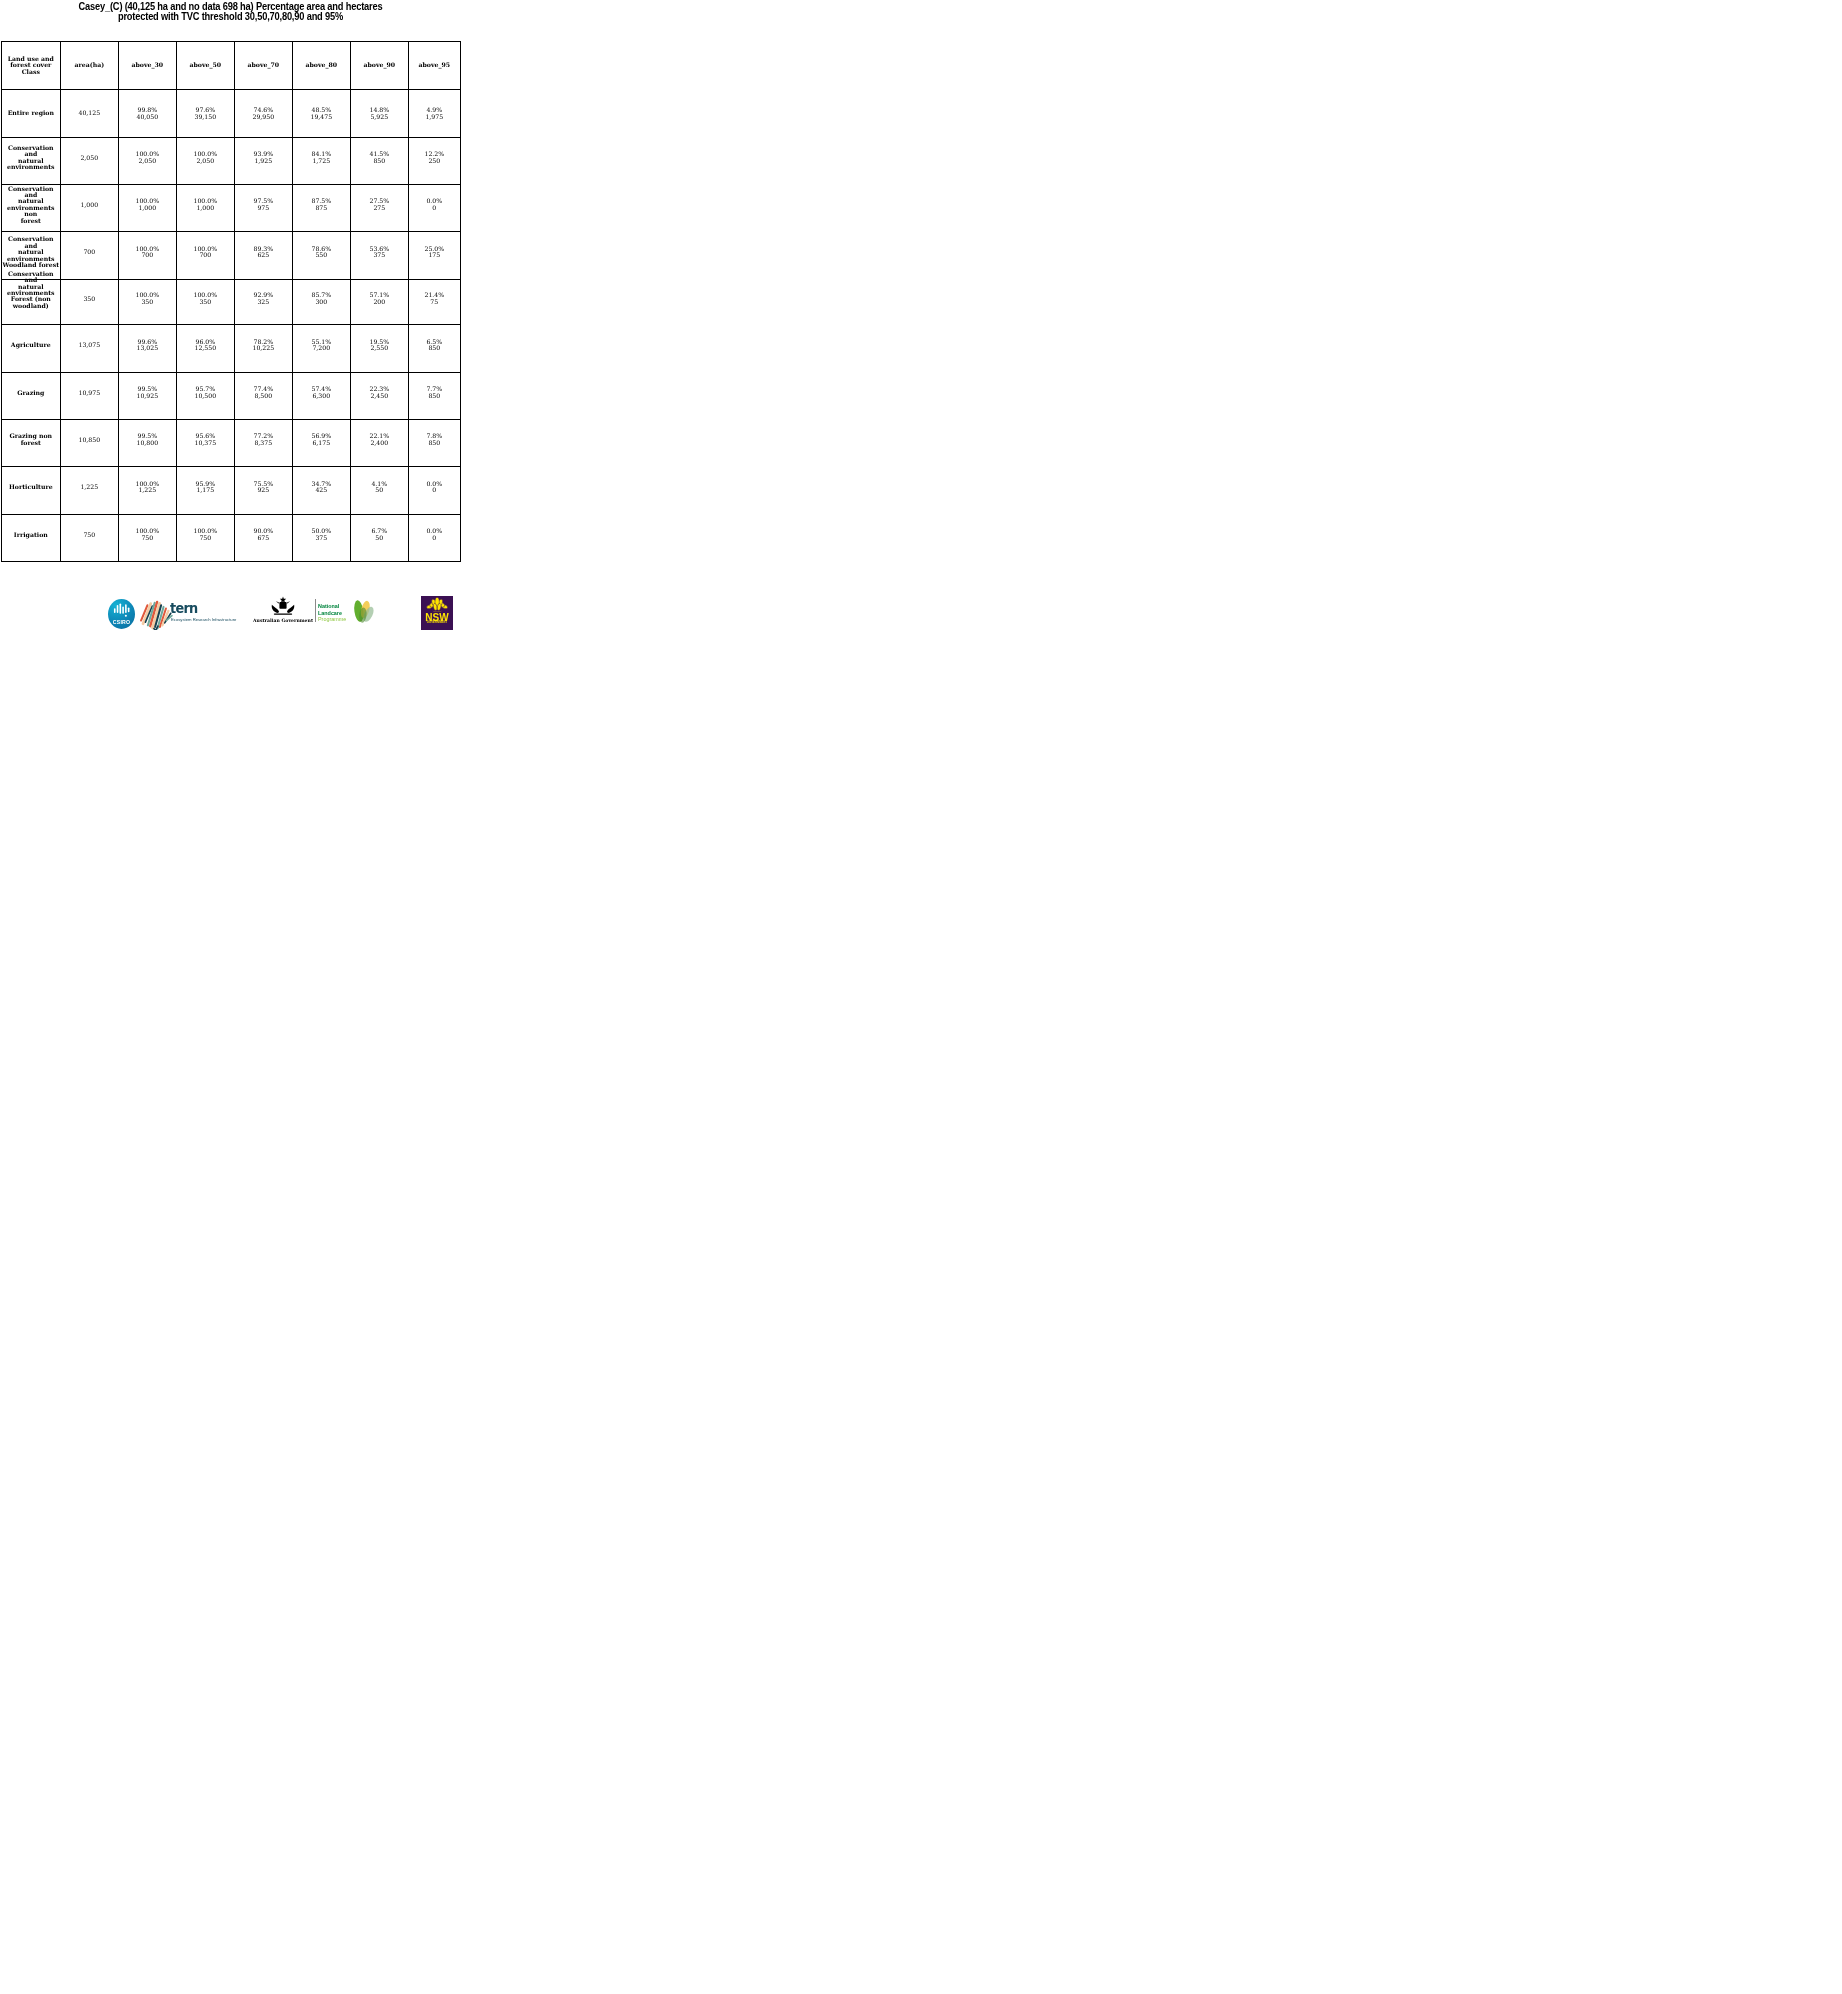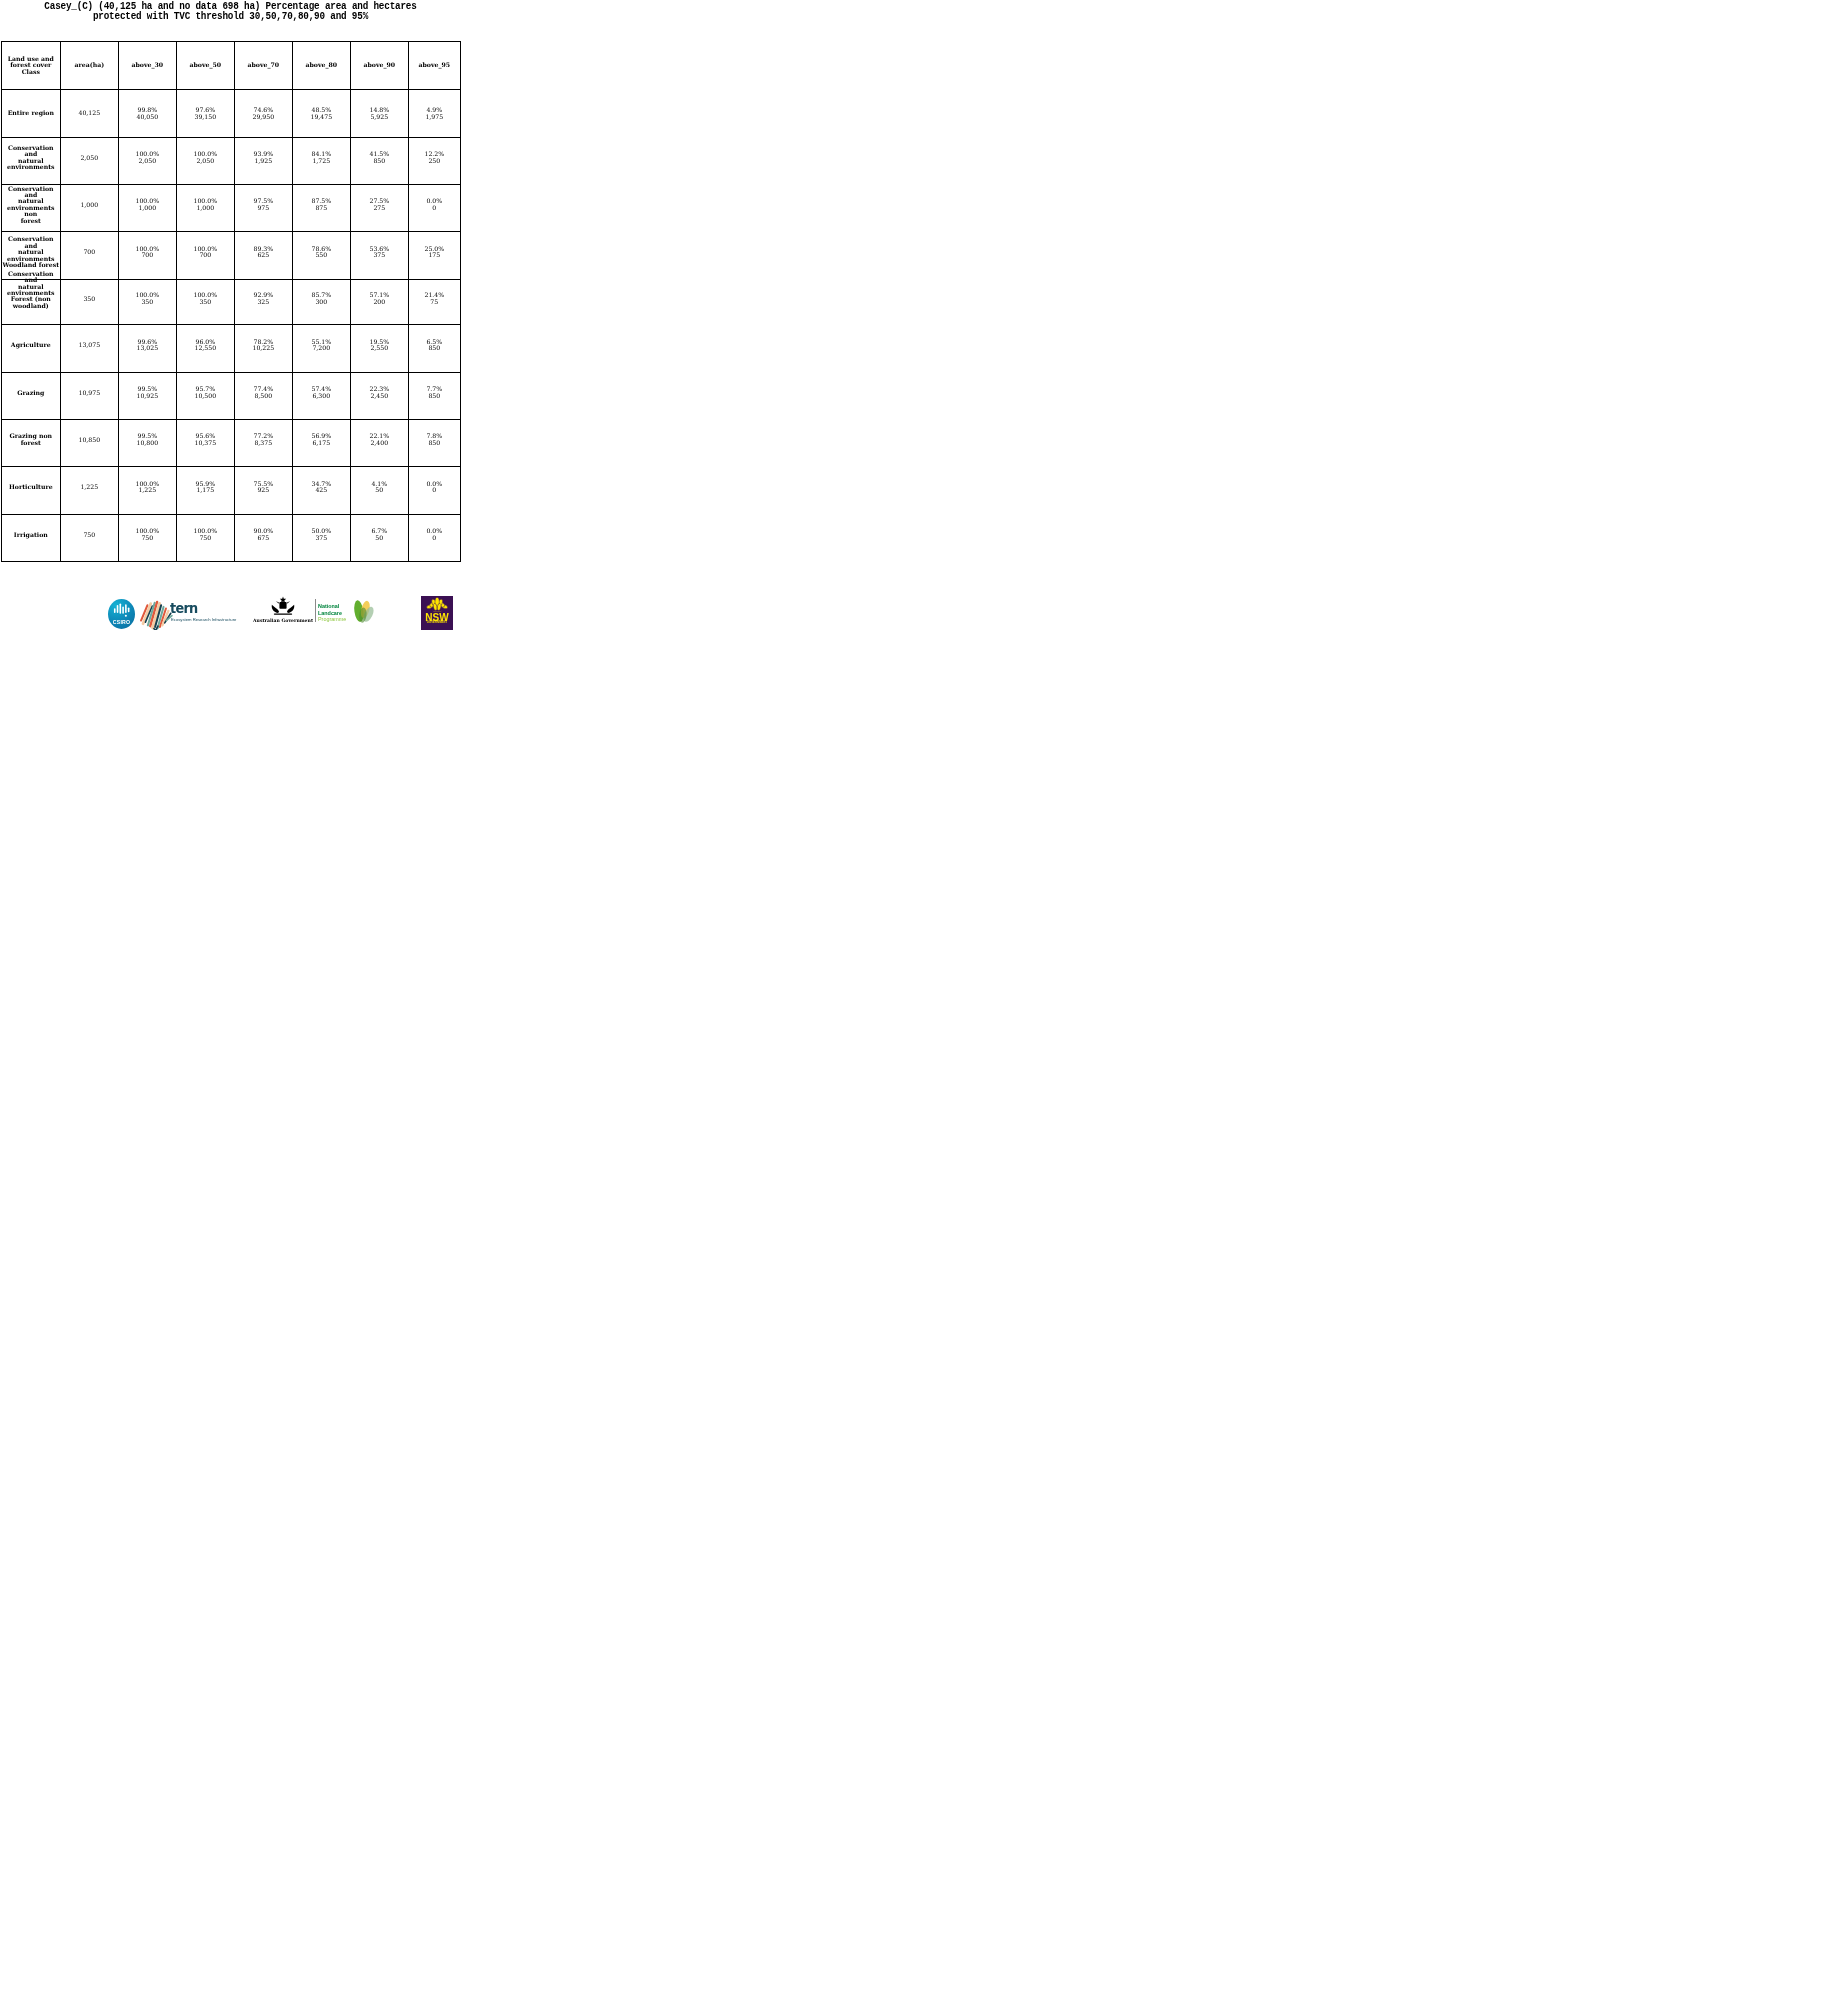--- a/index.html
+++ b/index.html
@@ -1,19 +1,19 @@
 <!DOCTYPE html>
 <html style="font-size:6.4px"><head>
 <meta charset="utf-8">
 <style>
   html,body{margin:0;padding:0;}
   body{width:461px;height:630px;background:#fff;position:relative;font-family:"DejaVu Serif",serif;color:#000;overflow:hidden;}
 
   .title{position:absolute;top:1.6px;left:0;width:100%;text-align:center;
-         font-family:Liberation Mono, monospace;font-weight:bold;
+         font-family:Liberation Sans, sans-serif;font-weight:bold;
          font-size:10px;line-height:10.4px;letter-spacing:-0.2px;}
   .title .tline{transform:scaleX(0.93);transform-origin:50% 50%;}
 
   table.main{position:absolute;left:0.8px;top:41px;border-collapse:collapse;table-layout:fixed;
         border-top:1.2px solid #000;border-bottom:1.2px solid #000;
         border-left:0.8px solid #000;border-right:0.8px solid #000;background:#fff;}
   .main th,.main td{border-left:0.4px solid #000;border-right:0.4px solid #000;
         border-top:0.8px solid #000;border-bottom:0.8px solid #000;
         padding:0;vertical-align:middle;text-align:center;
         font:6.2px/6.4px "DejaVu Serif",serif;}

